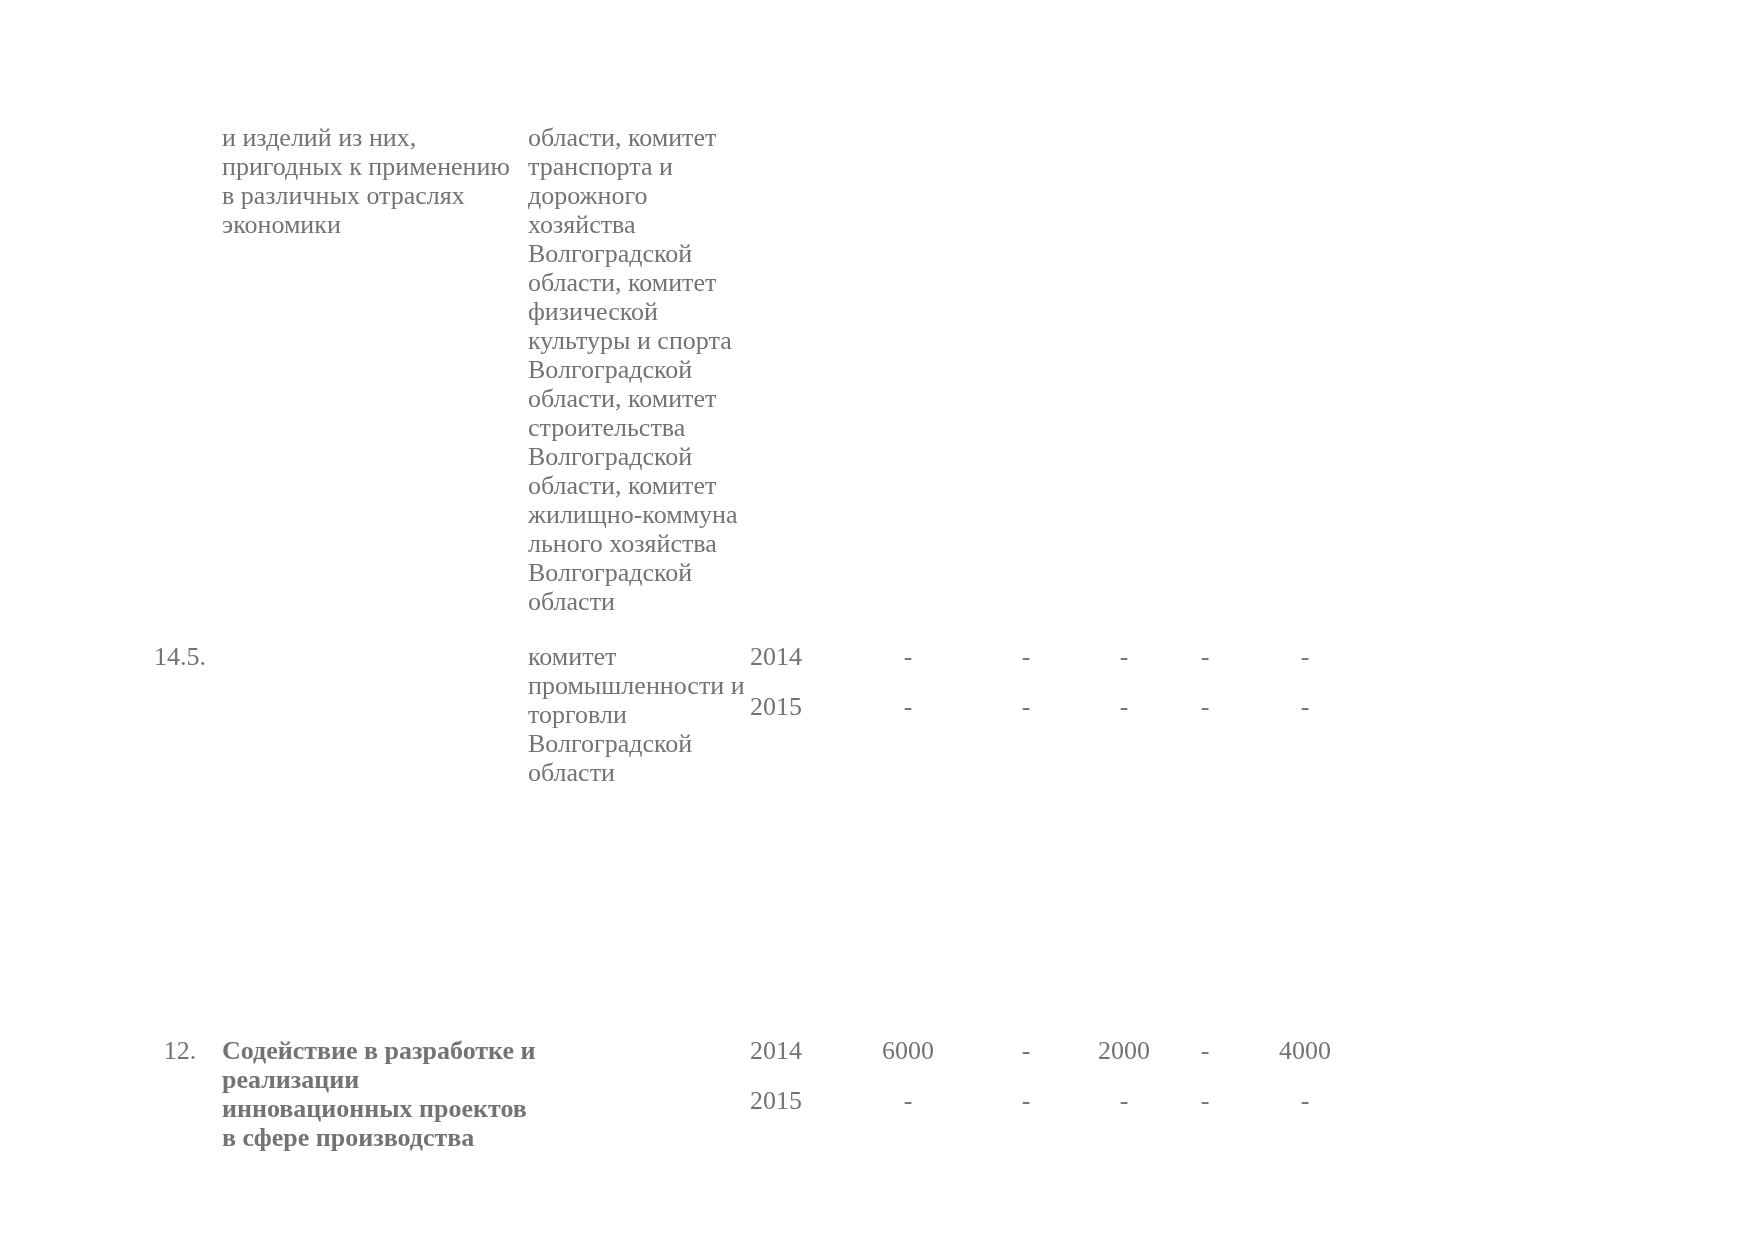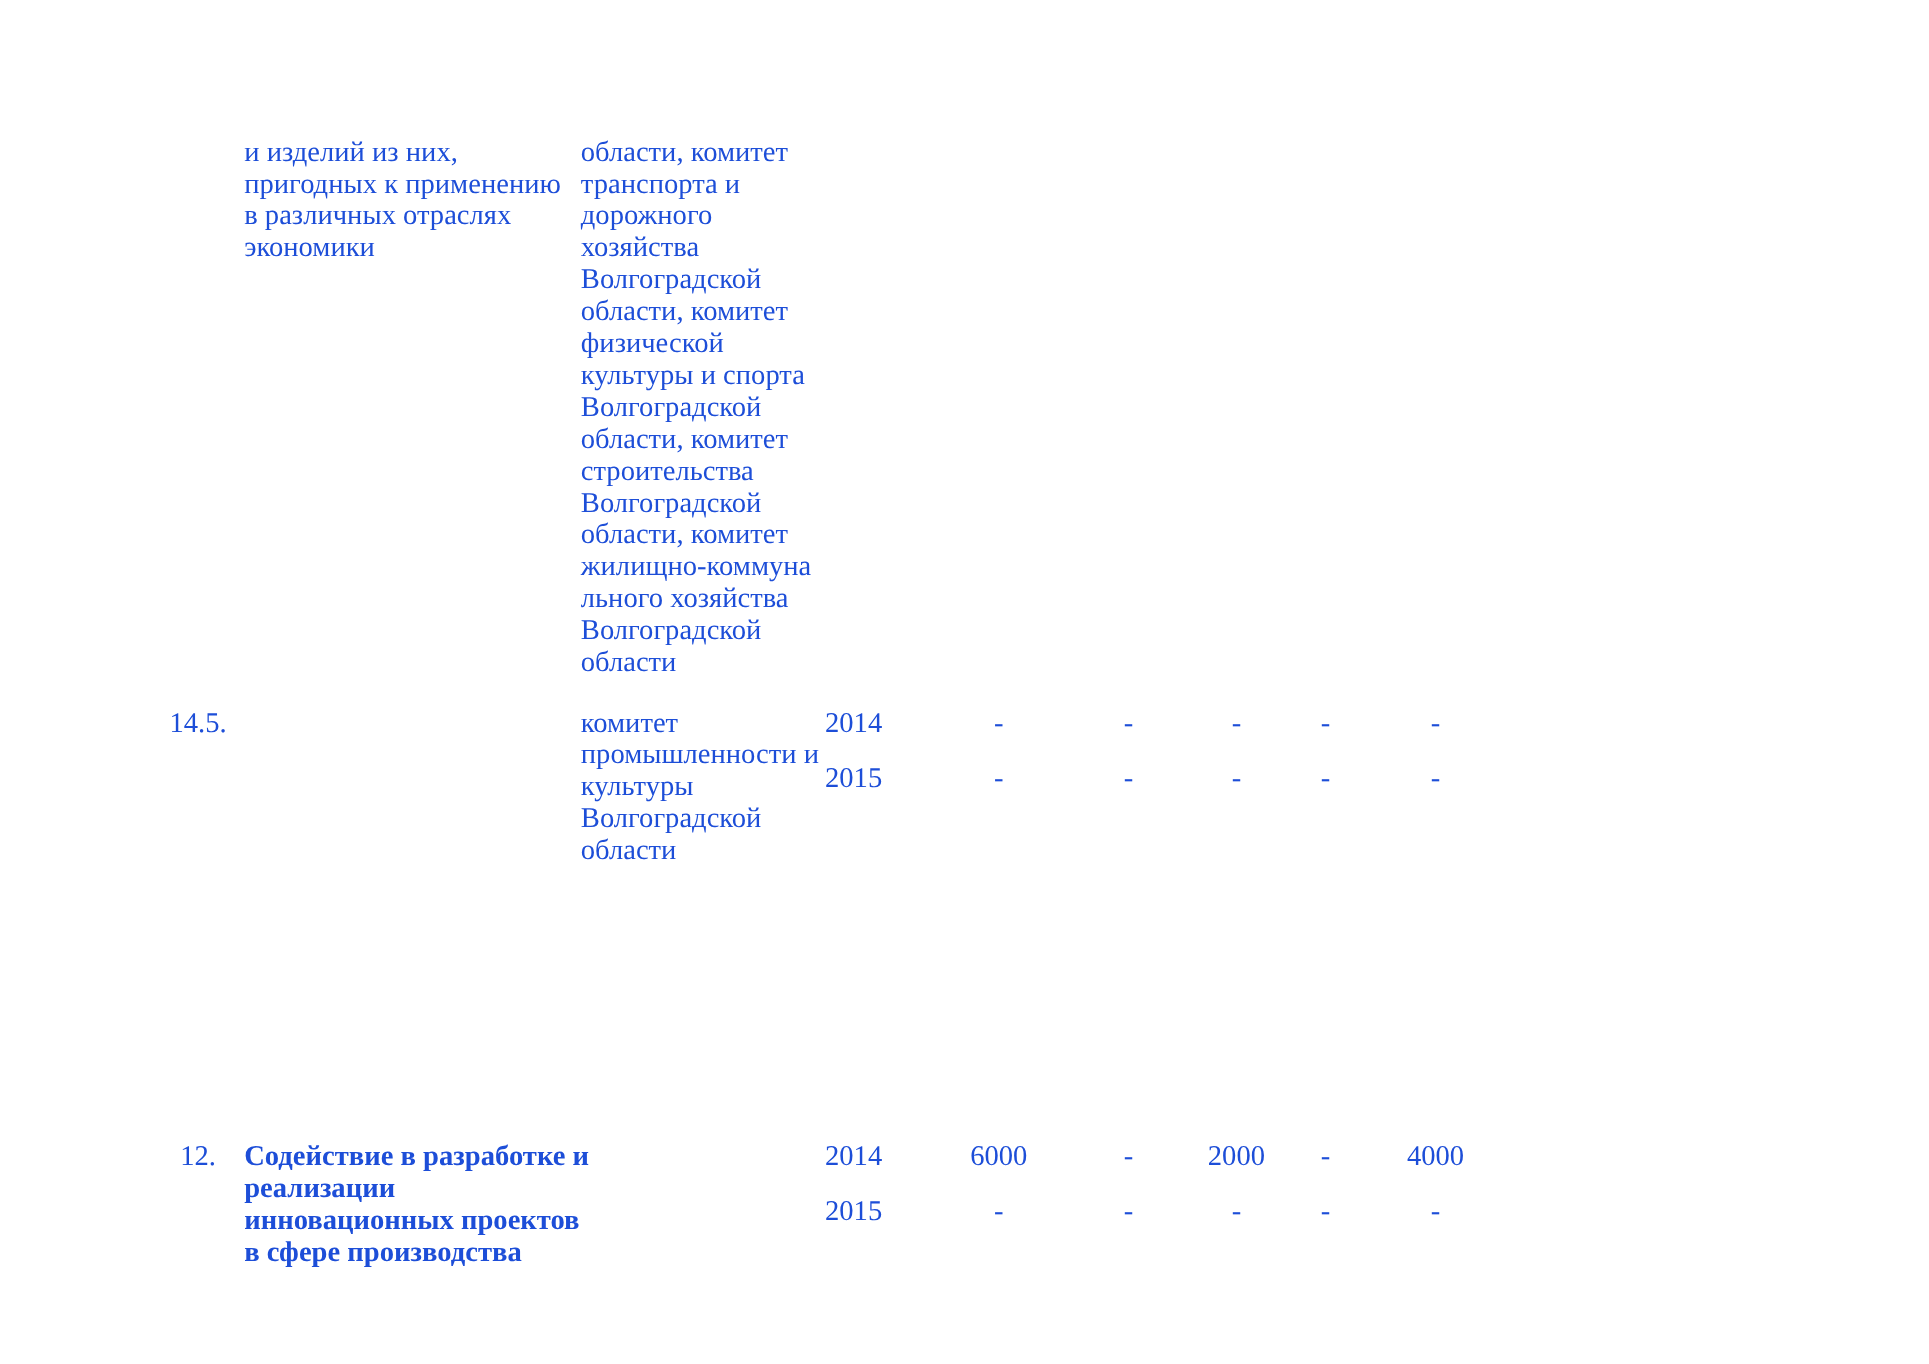--- a/index.html
+++ b/index.html
@@ -8,21 +8,21 @@
     background: #ffffff;
   }
   .page {
     position: relative;
     width: 1500px;
     height: 1240px;
     background: #ffffff;
     font-family: "Liberation Serif", "DejaVu Serif", serif;
     font-size: 26px;
     line-height: 29px;
-    color: #1d4ed8;
+    color: #737373;
     overflow: hidden;
   }
   .cell {
     position: absolute;
     white-space: pre-line;
     text-align: left;
   }
   .num {
     position: absolute;
     transform: translateX(-50%);
@@ -61,21 +61,21 @@
 Волгоградской
 области, комитет
 жилищно-коммуна
 льного хозяйства
 Волгоградской
 области</div>
 
   <div class="num" style="left:180px; top:642px;">14.5.</div>
   <div class="cell" style="left:528px; top:642px;">комитет
 промышленности и
-культуры
+торговли
 Волгоградской
 области</div>
 
   <span class="year" style="left:750px; top:642px;">2014</span>
   <span class="val" style="left:908px; top:642px;">-</span>
   <span class="val" style="left:1026px; top:642px;">-</span>
   <span class="val" style="left:1124px; top:642px;">-</span>
   <span class="val" style="left:1205px; top:642px;">-</span>
   <span class="val" style="left:1305px; top:642px;">-</span>
 

